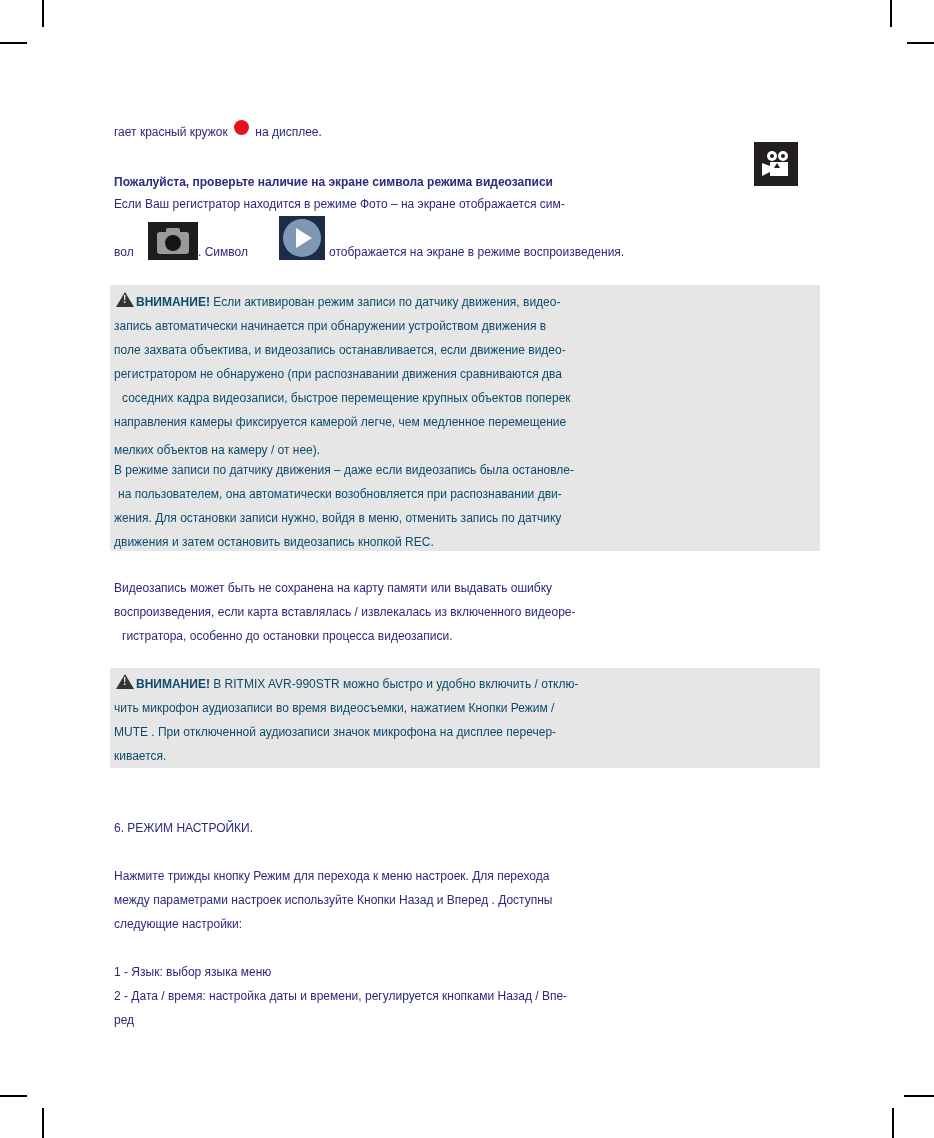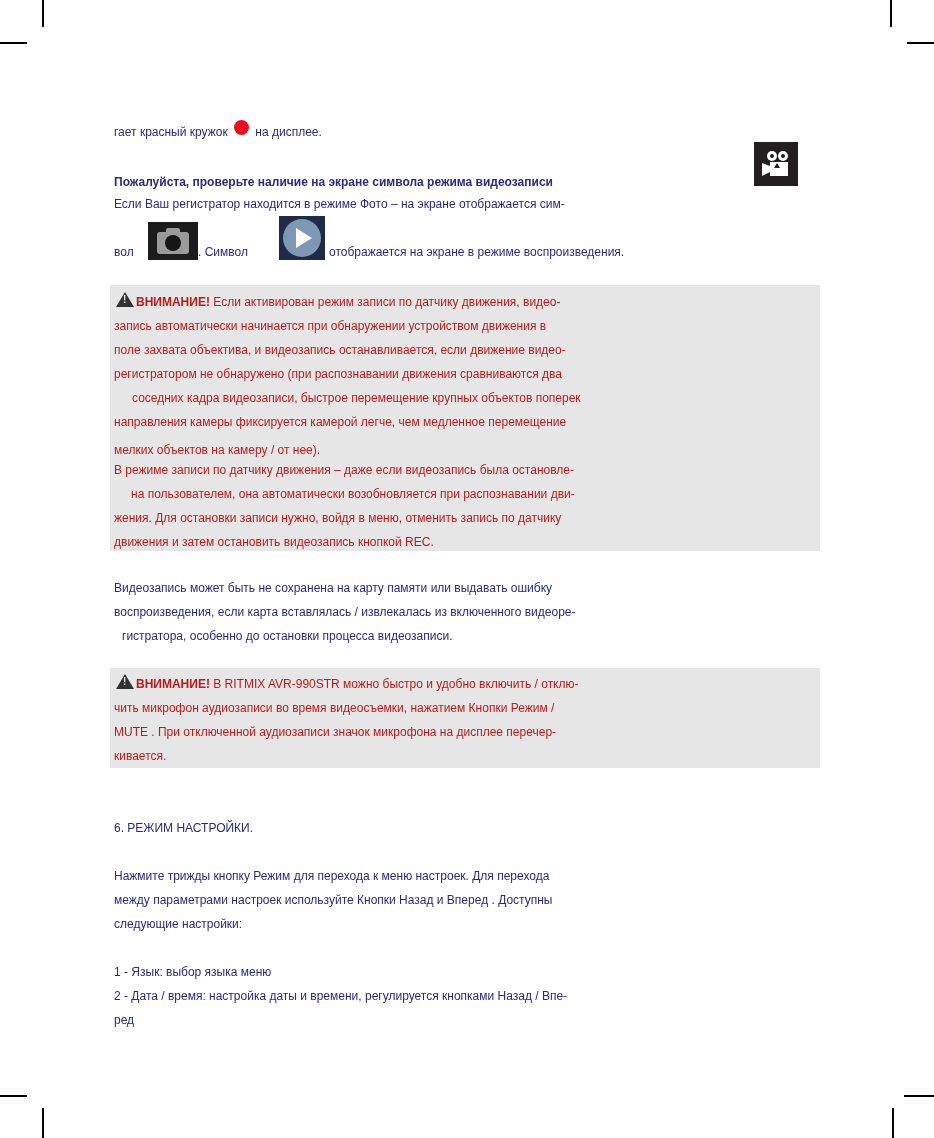--- a/index.html
+++ b/index.html
@@ -1,20 +1,20 @@
 <!DOCTYPE html>
 <html><head>
 <meta charset="utf-8">
 <style>
   html, body { margin:0; padding:0; background:#ffffff; }
   body { width:934px; height:1138px; position:relative; overflow:hidden;
          font-family:"Liberation Sans", sans-serif; }
   .crop { position:absolute; background:#000; }
   .blue { color:#2a2a7e; }
-  .gray { color:#b91c1c; }
+  .gray { color:#0c4a6e; }
   .line { position:absolute; left:0; font-size:12px; white-space:nowrap; line-height:24px; }
   .box { position:absolute; left:110px; width:710px; background:#e6e6e6; }
   .warn-tri { display:inline-block; width:0; height:0; border-left:9px solid transparent;
               border-right:9px solid transparent; border-bottom:15px solid #333;
               position:relative; vertical-align:-1px; margin-right:2px; }
   .warn-tri::after { content:"!"; position:absolute; left:-2px; top:2px; font-size:10px;
                      color:#e6e6e6; font-weight:bold; line-height:12px; }
   .bold { font-weight:bold; }
   .red-dot { display:inline-block; width:15px; height:15px; border-radius:50%;
              background:#e8101e; vertical-align:1px; margin:0 3px; }
@@ -78,25 +78,25 @@
   <span>отображается на экране в режиме воспроизведения.</span>
 </div>
 
 <div class="box" style="top:285px;height:266px;"></div>
 <div class="line gray" style="left:116px;top:290px;">
   <span class="warn-tri"></span><span class="bold">ВНИМАНИЕ!</span><span> Если активирован режим записи по датчику движения, видео-</span>
 </div>
 <div class="line gray" style="left:114px;top:314px;">запись автоматически начинается при обнаружении устройством движения в</div>
 <div class="line gray" style="left:114px;top:338px;">поле захвата объектива, и видеозапись останавливается, если движение видео-</div>
 <div class="line gray" style="left:114px;top:362px;">регистратором не обнаружено (при распознавании движения сравниваются два</div>
-<div class="line gray" style="left:132px;top:386px;">соседних кадра видеозаписи, быстрое перемещение крупных объектов поперек</div>
+<div class="line gray" style="left:122px;top:386px;">соседних кадра видеозаписи, быстрое перемещение крупных объектов поперек</div>
 <div class="line gray" style="left:114px;top:410px;">направления камеры фиксируется камерой легче, чем медленное перемещение</div>
 <div class="line gray" style="left:114px;top:438px;">мелких объектов на камеру / от нее).</div>
 <div class="line gray" style="left:114px;top:458px;">В режиме записи по датчику движения – даже если видеозапись была остановле-</div>
-<div class="line gray" style="left:131px;top:482px;">на пользователем, она автоматически возобновляется при распознавании дви-</div>
+<div class="line gray" style="left:118px;top:482px;">на пользователем, она автоматически возобновляется при распознавании дви-</div>
 <div class="line gray" style="left:114px;top:506px;">жения. Для остановки записи нужно, войдя в меню, отменить запись по датчику</div>
 <div class="line gray" style="left:114px;top:530px;">движения и затем остановить видеозапись кнопкой REC.</div>
 
 <div class="line blue" style="left:114px;top:576px;">Видеозапись может быть не сохранена на карту памяти или выдавать ошибку</div>
 <div class="line blue" style="left:114px;top:600px;">воспроизведения, если карта вставлялась / извлекалась из включенного видеоре-</div>
 <div class="line blue" style="left:122px;top:624px;">гистратора, особенно до остановки процесса видеозаписи.</div>
 
 <div class="box" style="top:668px;height:100px;"></div>
 <div class="line gray" style="left:116px;top:672px;">
   <span class="warn-tri"></span><span class="bold">ВНИМАНИЕ!</span><span> B RITMIX AVR-990STR можно быстро и удобно включить / отклю-</span>

